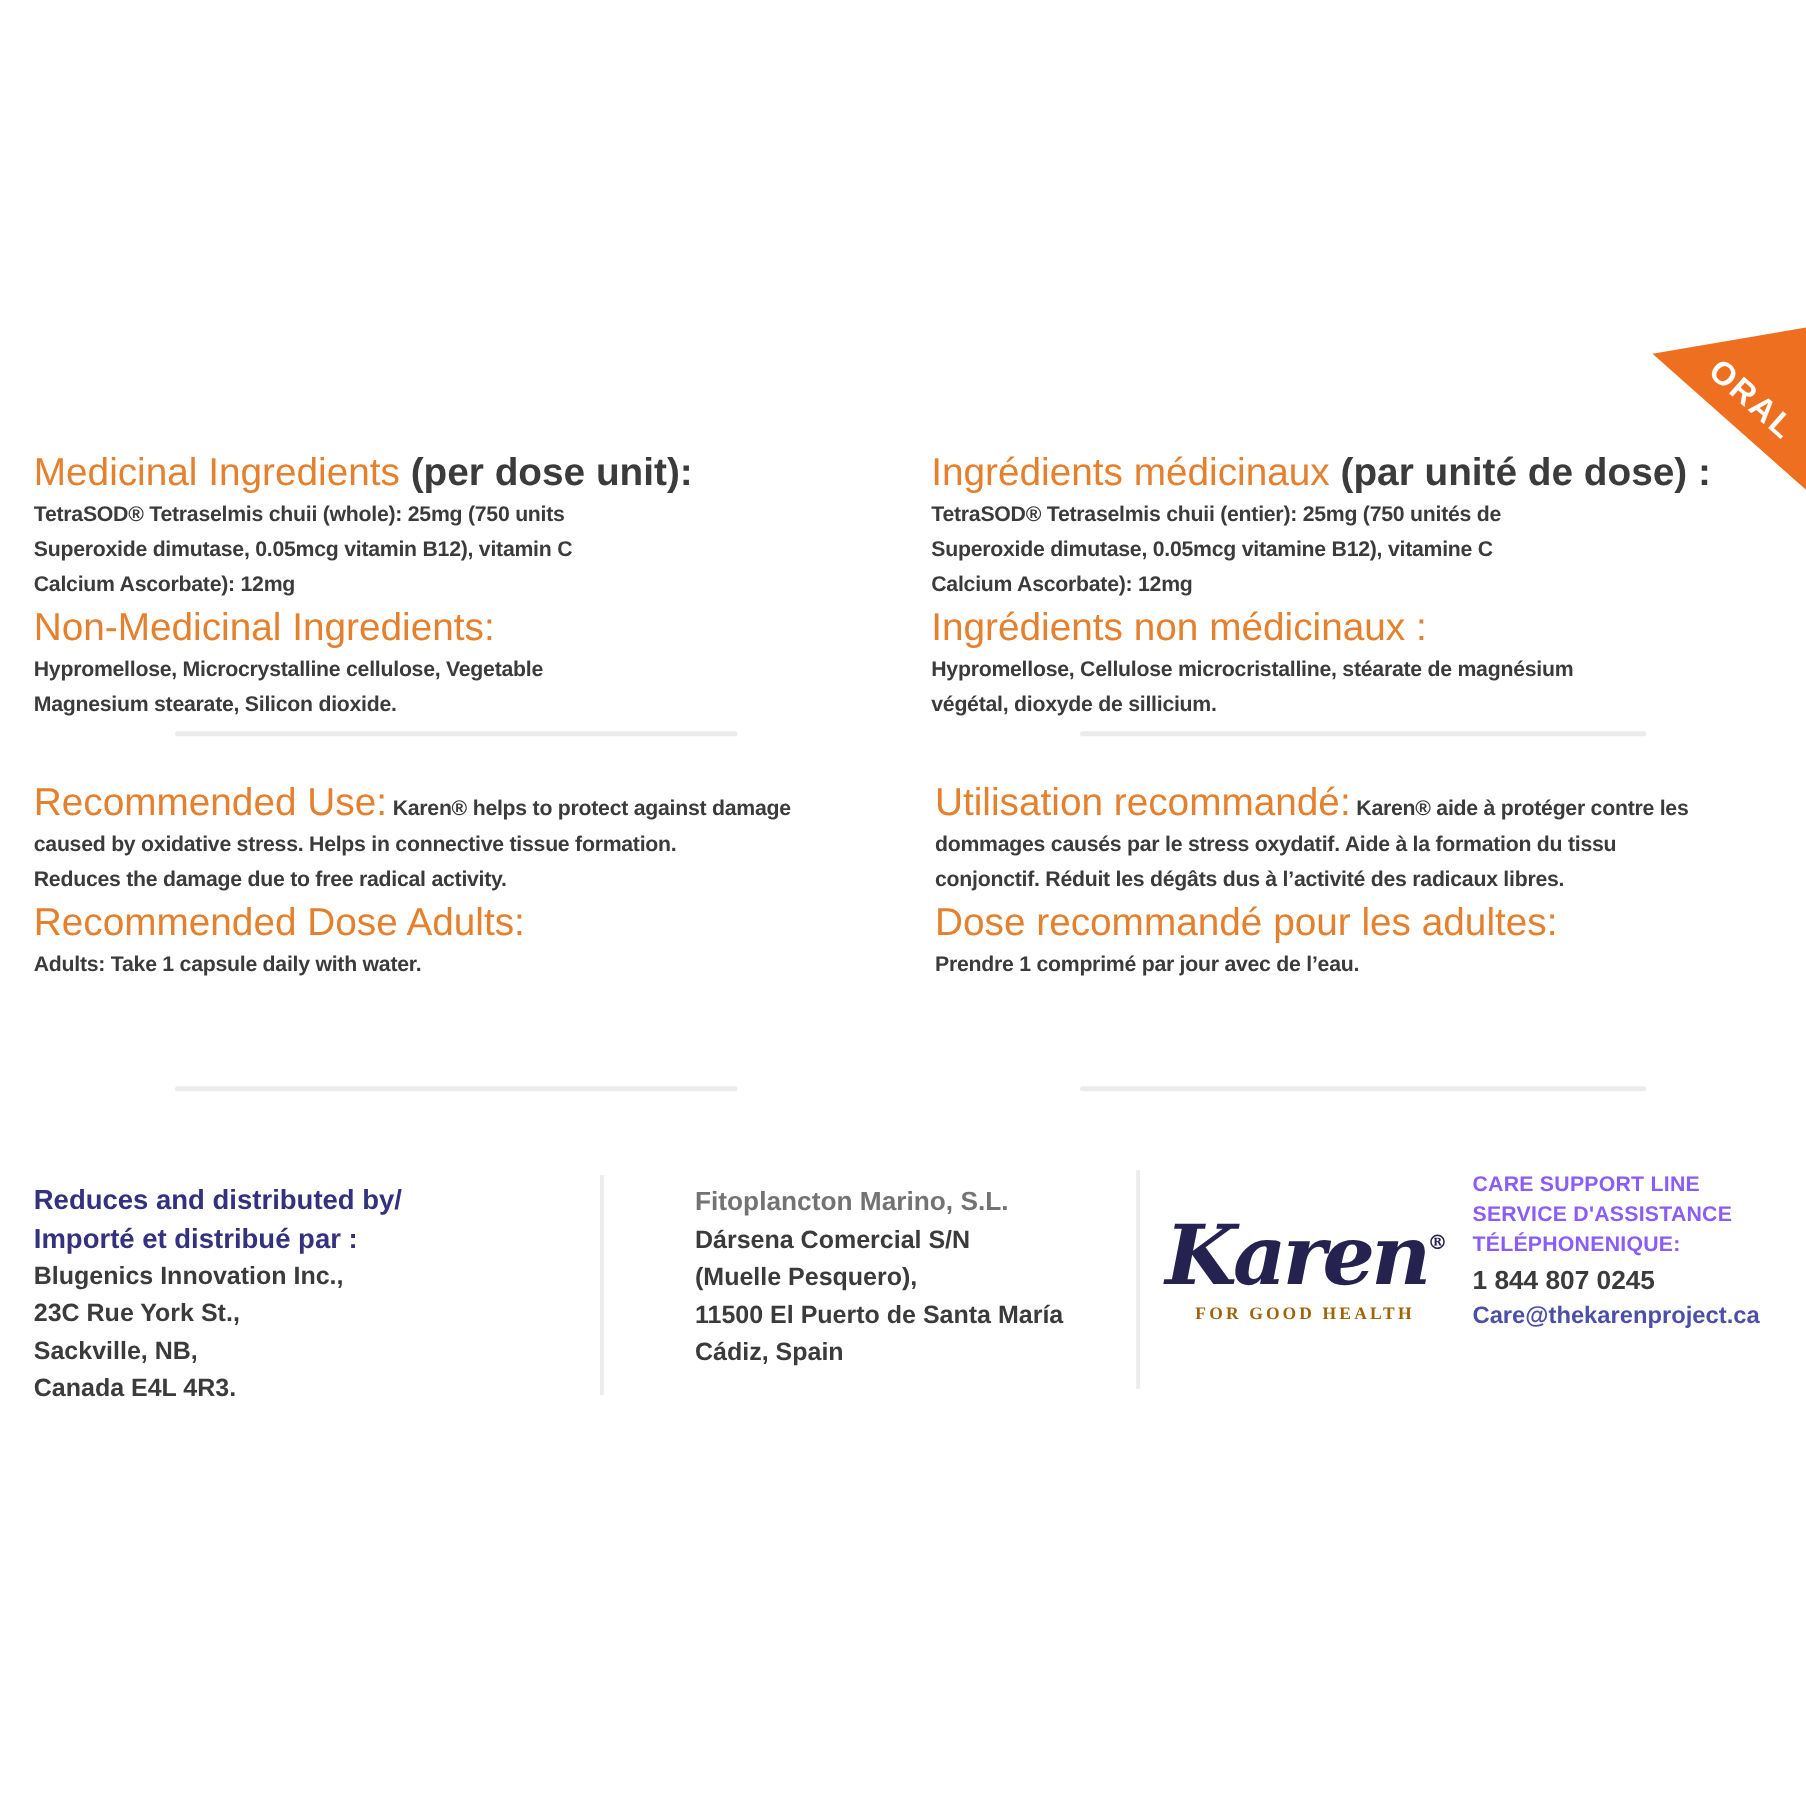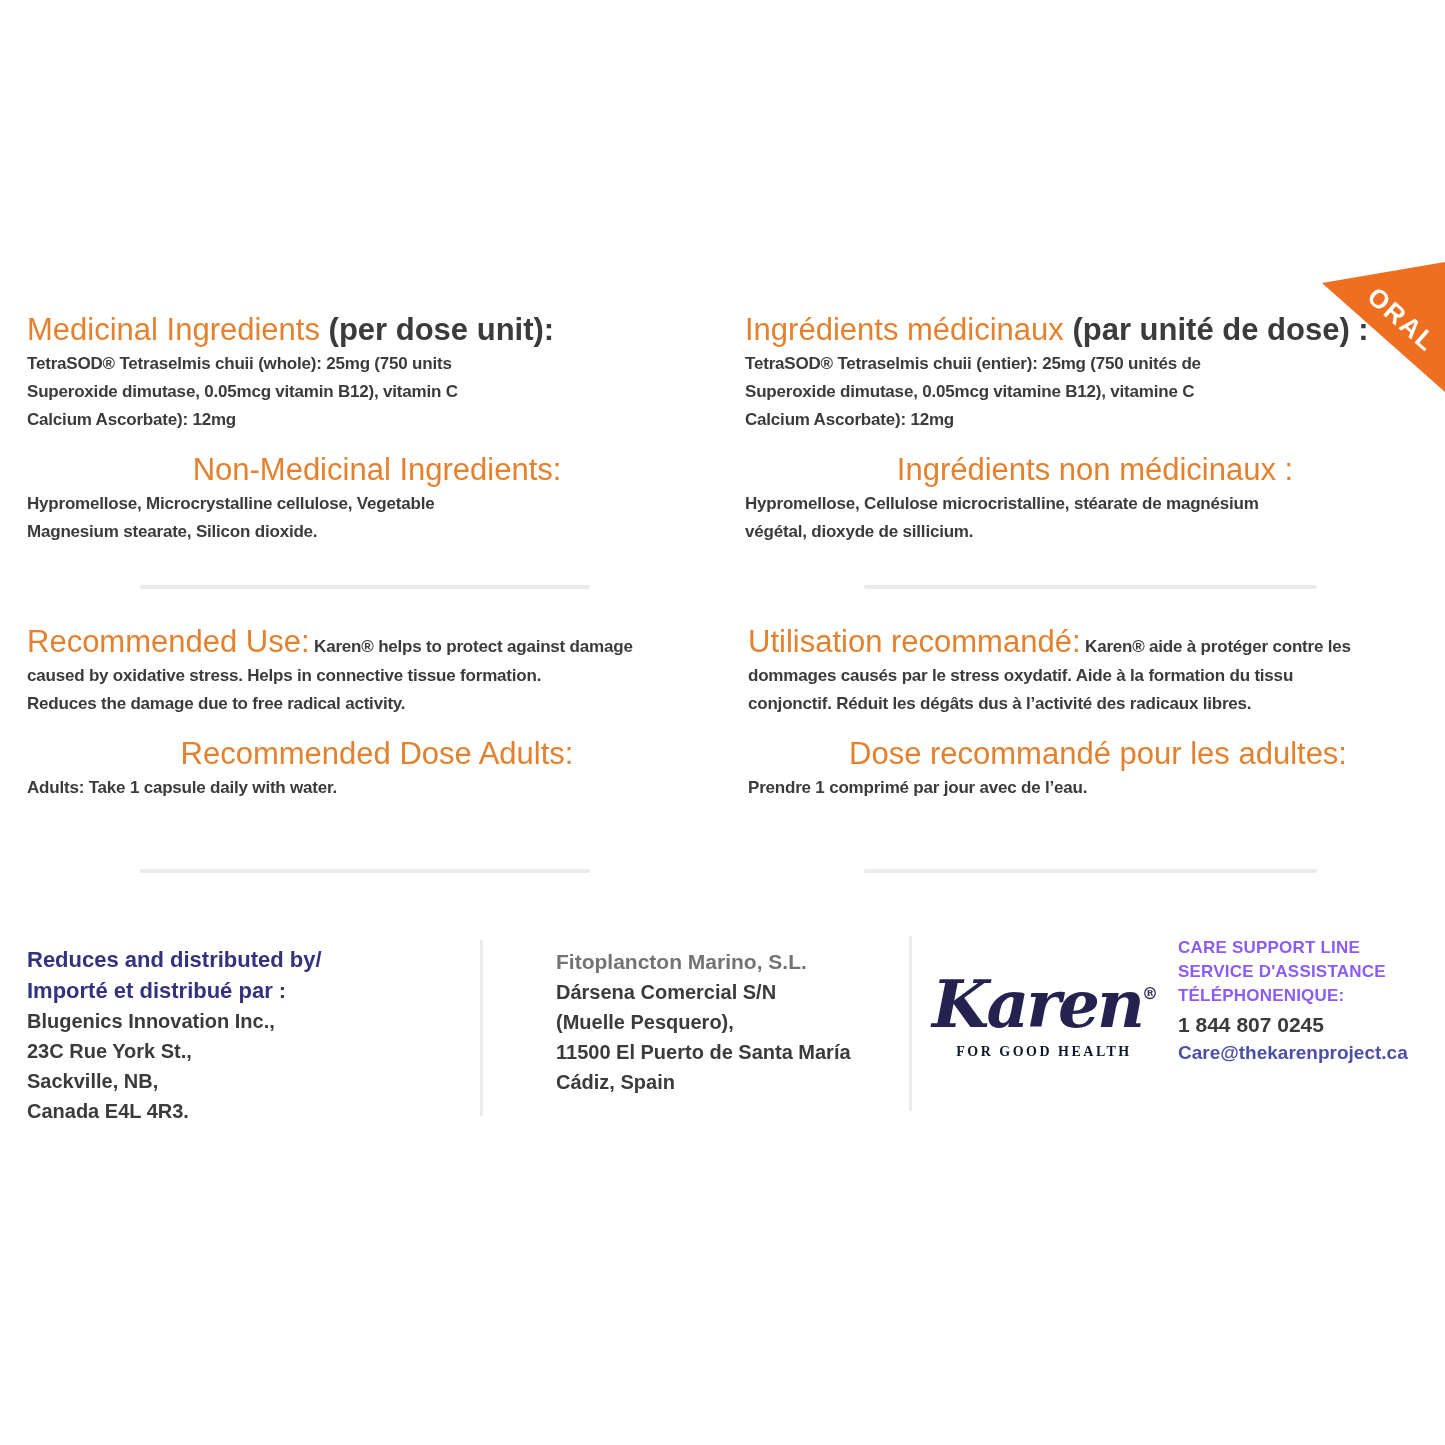--- a/index.html
+++ b/index.html
@@ -3,31 +3,31 @@
 <meta charset="utf-8">
 <style>
   html,body { margin:0; padding:0; background:#ffffff; }
   .page {
     position:relative; width:1445px; height:1445px; background:#ffffff;
     font-family:"Liberation Sans", sans-serif; color:#3b3b3b; overflow:hidden;
   }
   .abs { position:absolute; }
 
   
-  .h1 { font-size:31px; line-height:40px; font-weight:400; color:#e5812e; }
+  .h1 { font-size:31px; line-height:40px; font-weight:400; color:#e5812e;margin-top:48px; }
   .h1 .suffix { font-weight:700; color:#3b3b3b; }
   .h1.block { display:block; }
 
   
   .body {
     font-size:17px; font-weight:700; line-height:28px; letter-spacing:-0.2px;
     color:#3b3b3b; white-space:pre-line;
   }
   .body.inline { display:inline; }
-  .gap-top { margin-top:16px;text-align:center; }
+  .gap-top { margin-top:0; }
 
   
   .col-en-ing  { left:27px;  top:310px; width:700px; }
   .col-fr-ing  { left:745px; top:310px; width:700px; }
   .col-en-use  { left:27px;  top:622px; width:700px; }
   .col-fr-use  { left:748px; top:622px; width:700px; }
 
   
   .hdiv { height:4px; background:#ebebeb; border-radius:2px; }
   .hdiv-1l { left:140px; top:585px; width:450px; }
@@ -57,21 +57,21 @@
   .foot-mid-name { color:#737373; font-size:21px; font-weight:700; line-height:31px; }
 
   .brand { left:930px; top:958px; width:228px; text-align:center; color:#26224f; }
   .brand-script {
     font-family:"DejaVu Serif", serif; font-style:italic; font-weight:700;
     font-size:66px; line-height:72px; letter-spacing:-3px; white-space:nowrap;text-align:right;
   }
   .brand-script sup { font-size:16px; font-style:normal; letter-spacing:0; vertical-align:28px; }
   .brand-tagline {
     font-family:"Liberation Serif", serif; font-size:14px; font-weight:700;
-    letter-spacing:2.5px; color:#0f172a; margin-top:4px;
+    letter-spacing:2.5px; color:#a16207; margin-top:4px;
   }
 
   .support { left:1178px; top:936px; width:260px; }
   .support-caps {
     color:#8b5cf6; font-size:17px; font-weight:700; line-height:24px;
     letter-spacing:0.2px; white-space:pre-line;
   }
   .support-phone { color:#3b3b3b; font-size:21px; font-weight:700; line-height:30px; margin-top:2px; }
   .support-email { color:#4c4fa8; font-size:19px; font-weight:700; line-height:26px; }
 </style>

